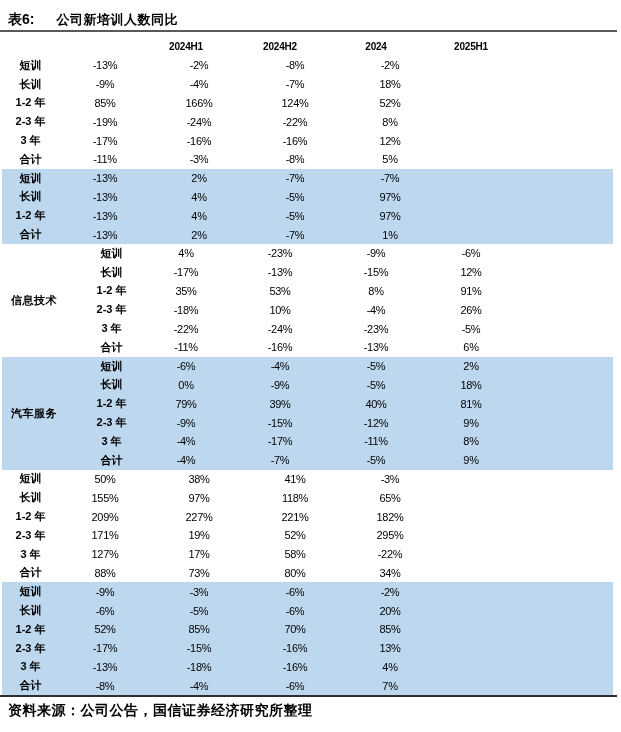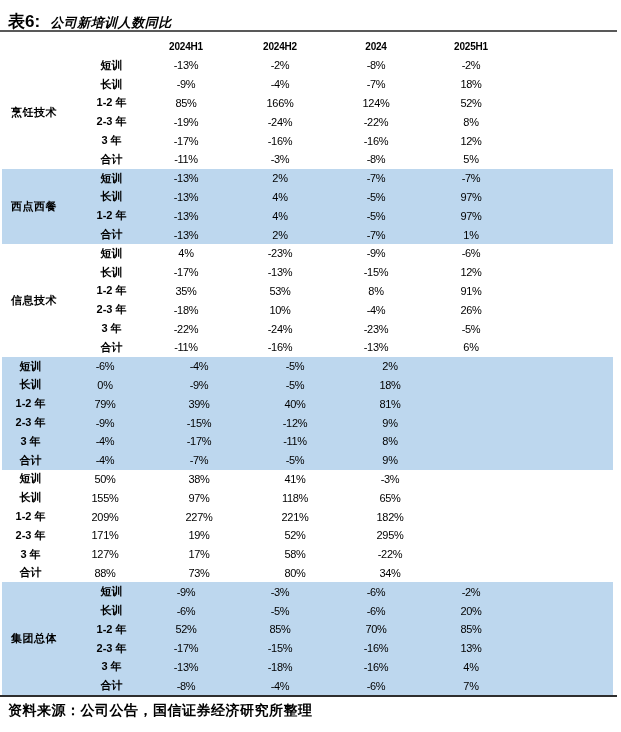--- a/index.html
+++ b/index.html
@@ -2,22 +2,22 @@
 <html><head>
 <meta charset="utf-8">
 <style>
   html,body { margin:0; padding:0; }
   body {
     width:621px; height:732px; background:#ffffff; position:relative;
     font-family:"Liberation Sans", sans-serif; color:#000;
     overflow:hidden;
   }
   .caption { position:absolute; left:8px; top:10px; white-space:nowrap; }
-  .caption .prefix { font-size:17px; font-weight:bold; margin-right:10px; }
-  .caption .title  { font-size:13px; font-weight:bold; letter-spacing:0.5px;font-style:italic; }
+  .caption .prefix { font-size:14px; font-weight:bold; margin-right:22px; }
+  .caption .title  { font-size:13px; font-weight:bold; letter-spacing:0.5px; }
   .rule-top    { position:absolute; left:0; top:30px;  width:617px; height:2px; background:#595959; }
   .rule-bottom { position:absolute; left:0; top:695px; width:617px; height:2px; background:#2e2e2e; }
 
   .header-row {
     position:absolute; left:2px; top:38px; width:611px; height:18px;
     display:grid; grid-template-columns:138px 92px 96px 96px 94px 95px;
   }
   .header-row .hcell {
     text-align:center; line-height:18px; font-size:10px; font-weight:bold;
     letter-spacing:-0.2px;
@@ -53,21 +53,20 @@
 <div class="header-row">
     <div></div>
     <div class="hcell">2024H1</div>
     <div class="hcell">2024H2</div>
     <div class="hcell">2024</div>
     <div class="hcell">2025H1</div>
   </div>
 
 <div class="tbl">
     <div class="group">
-      <div class="gname">烹饪技术</div>
       <div class="rows">
         <div class="row">
           <div class="rlabel">短训</div>
           <div class="val">-13%</div>
           <div class="val">-2%</div>
           <div class="val">-8%</div>
           <div class="val">-2%</div>
           <div></div>
         </div>
         <div class="row">
@@ -106,21 +105,20 @@
           <div class="rlabel">合计</div>
           <div class="val">-11%</div>
           <div class="val">-3%</div>
           <div class="val">-8%</div>
           <div class="val">5%</div>
           <div></div>
         </div>
       </div>
     </div>
     <div class="group shaded" style="background: rgb(189, 215, 238);">
-      <div class="gname">西点西餐</div>
       <div class="rows">
         <div class="row">
           <div class="rlabel">短训</div>
           <div class="val">-13%</div>
           <div class="val">2%</div>
           <div class="val">-7%</div>
           <div class="val">-7%</div>
           <div></div>
         </div>
         <div class="row">
@@ -196,20 +194,21 @@
           <div class="rlabel">合计</div>
           <div class="val">-11%</div>
           <div class="val">-16%</div>
           <div class="val">-13%</div>
           <div class="val">6%</div>
           <div></div>
         </div>
       </div>
     </div>
     <div class="group shaded" style="background: rgb(189, 215, 238);">
+      <div class="gname">汽车服务</div>
       <div class="rows">
         <div class="row">
           <div class="rlabel">短训</div>
           <div class="val">-6%</div>
           <div class="val">-4%</div>
           <div class="val">-5%</div>
           <div class="val">2%</div>
           <div></div>
         </div>
         <div class="row">
@@ -300,21 +299,20 @@
           <div class="rlabel">合计</div>
           <div class="val">88%</div>
           <div class="val">73%</div>
           <div class="val">80%</div>
           <div class="val">34%</div>
           <div></div>
         </div>
       </div>
     </div>
     <div class="group shaded" style="background: rgb(189, 215, 238);">
-      <div class="gname">集团总体</div>
       <div class="rows">
         <div class="row">
           <div class="rlabel">短训</div>
           <div class="val">-9%</div>
           <div class="val">-3%</div>
           <div class="val">-6%</div>
           <div class="val">-2%</div>
           <div></div>
         </div>
         <div class="row">

